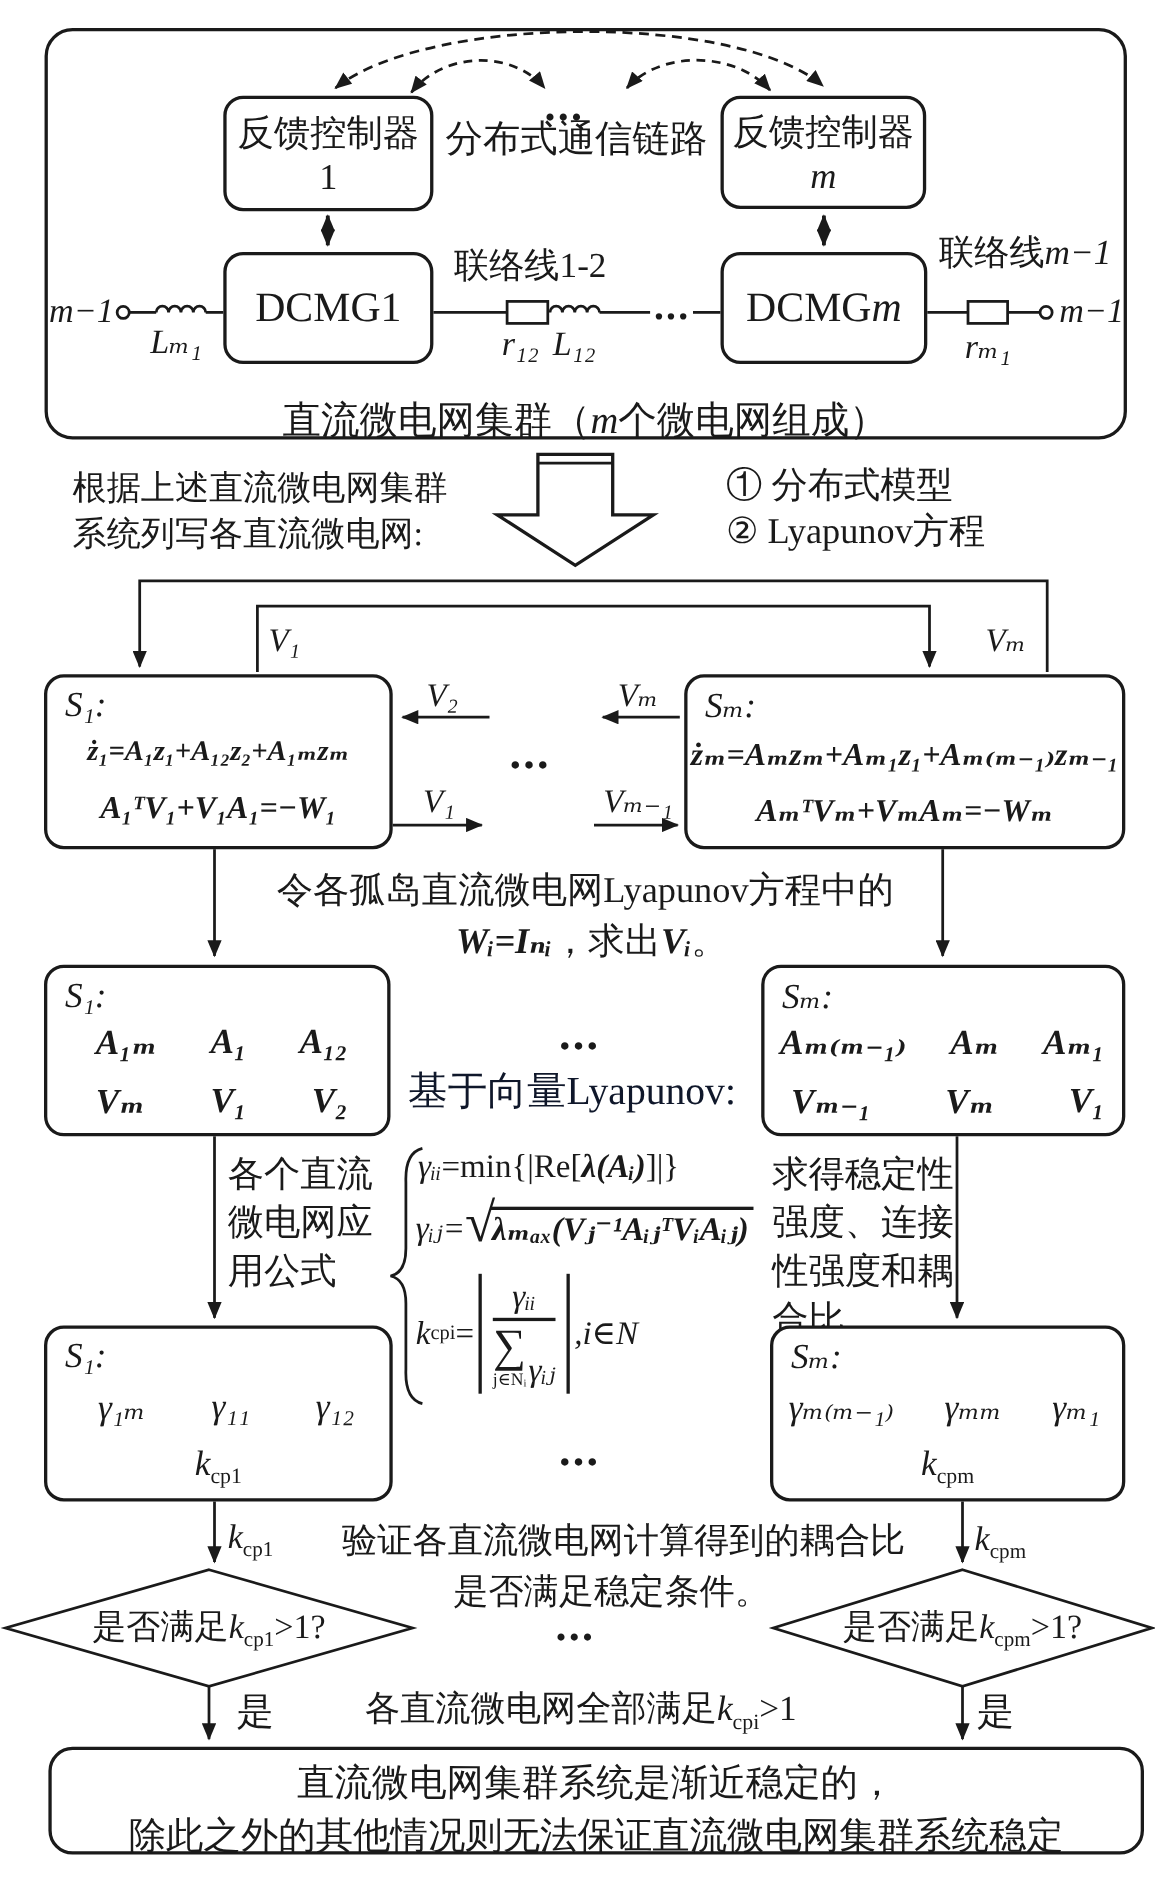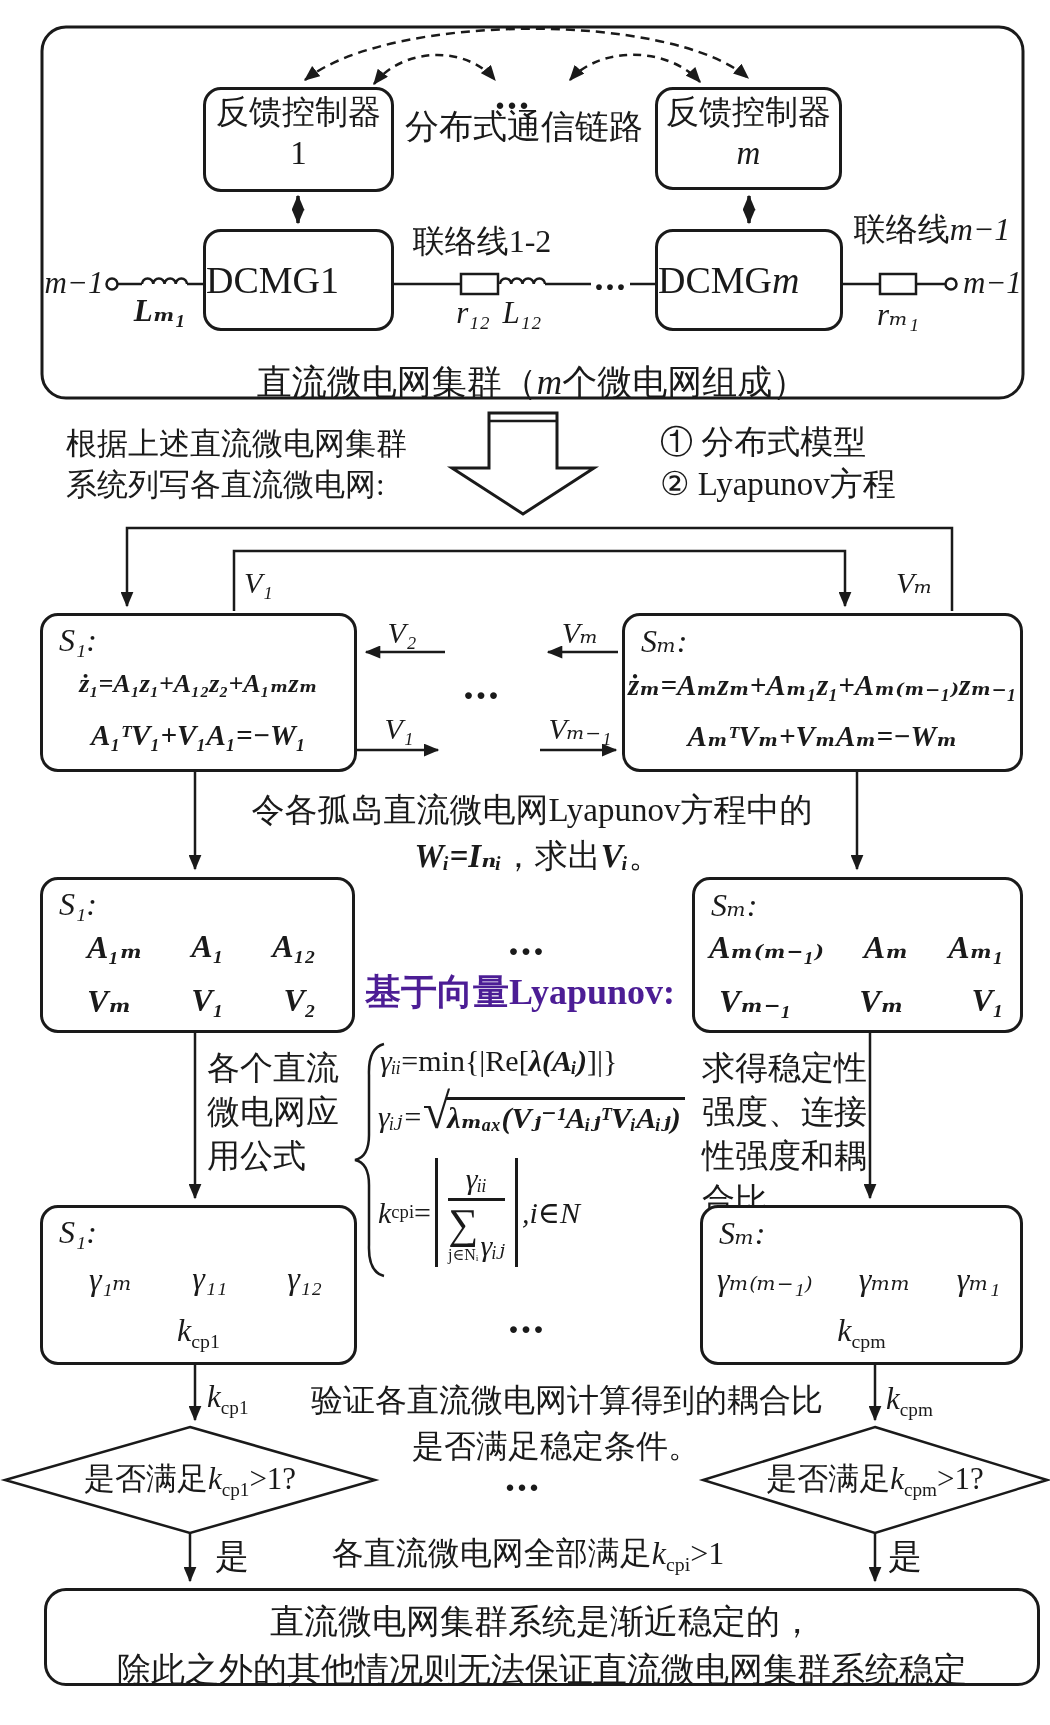--- a/index.html
+++ b/index.html
@@ -8,23 +8,23 @@
   svg.layer{position:absolute;left:0;top:0;}
   .abs{position:absolute;white-space:nowrap;line-height:1.12;}
   .c{transform:translateX(-50%);}
   .box{position:absolute;background:#fff;border:3px solid #1a1a1a;border-radius:18px;box-sizing:border-box;}
   .mi{font-style:italic;}
   .mib{font-style:italic;font-weight:bold;}
   sub{font-size:0.62em;}
   .btitle{position:absolute;left:16px;top:6px;font-style:italic;font-size:32px;}
   .eq{position:absolute;left:0;width:100%;text-align:center;font-style:italic;font-weight:bold;}
   .mrow{position:absolute;left:0;right:0;display:flex;justify-content:space-between;font-style:italic;font-size:32px;}
-  .ctr{display:flex;flex-direction:column;align-items:center;height:100%;text-align:center;}
+  .ctr{display:flex;flex-direction:column;align-items:center;justify-content:center;height:100%;text-align:center;}
   .dots{font-weight:bold;letter-spacing:2px;}
-  .red{color:#4c1d95;font-weight:bold;}
+  .red{color:#0f172a;}
   .radicand{display:inline-block;border-top:3px solid #1a1a1a;padding:1px 4px 0 1px;font-style:italic;font-weight:bold;}
   .radical{font-size:50px;line-height:0.85;font-weight:normal;margin-right:-4px;vertical-align:-6px;}
   .f2wrap{display:flex;align-items:flex-start;font-size:30px;}
   .f3wrap{display:flex;align-items:center;font-size:30px;}
   .bars{display:inline-flex;align-items:center;border-left:3px solid #1a1a1a;border-right:3px solid #1a1a1a;padding:4px 10px;margin:0 4px;}
   .frac{display:inline-flex;flex-direction:column;align-items:center;}
   .fbar{align-self:stretch;border-top:3px solid #1a1a1a;margin:2px 0;}
   .den{display:flex;align-items:flex-end;}
   .sumst{display:flex;flex-direction:column;align-items:center;line-height:1;margin-right:2px;}
   .sum{font-size:42px;}
@@ -129,21 +129,21 @@
 </div>
 
 <div class="abs c" style="left:482px;top:224px;font-size:32px;">
   <span>联络线</span><span>1-2</span>
 </div>
 <div class="abs c" style="left:932px;top:212px;font-size:32px;">
   <span>联络线</span><span class="mi">m−1</span>
 </div>
 
 <div class="abs c mi" style="left:74px;top:266px;font-size:31px;">m−1</div>
-<div class="abs c mi" style="left:160px;top:294px;font-size:31px;font-weight:bold;">Lₘ₁</div>
+<div class="abs c mi" style="left:160px;top:294px;font-size:31px;">Lₘ₁</div>
 <div class="abs c mi" style="left:473px;top:296px;font-size:31px;">r₁₂</div>
 <div class="abs c mi" style="left:522px;top:296px;font-size:31px;">L₁₂</div>
 <div class="abs c dots" style="left:611px;top:258px;font-size:36px;">...</div>
 <div class="abs c mi" style="left:898px;top:298px;font-size:31px;">rₘ₁</div>
 <div class="abs mi" style="left:963px;top:266px;font-size:31px;">m−1</div>
 
 <div class="abs c" style="left:532px;top:363px;font-size:35px;">
   <span>直流微电网集群（</span><span class="mi">m</span><span>个微电网组成）</span>
 </div>
 

